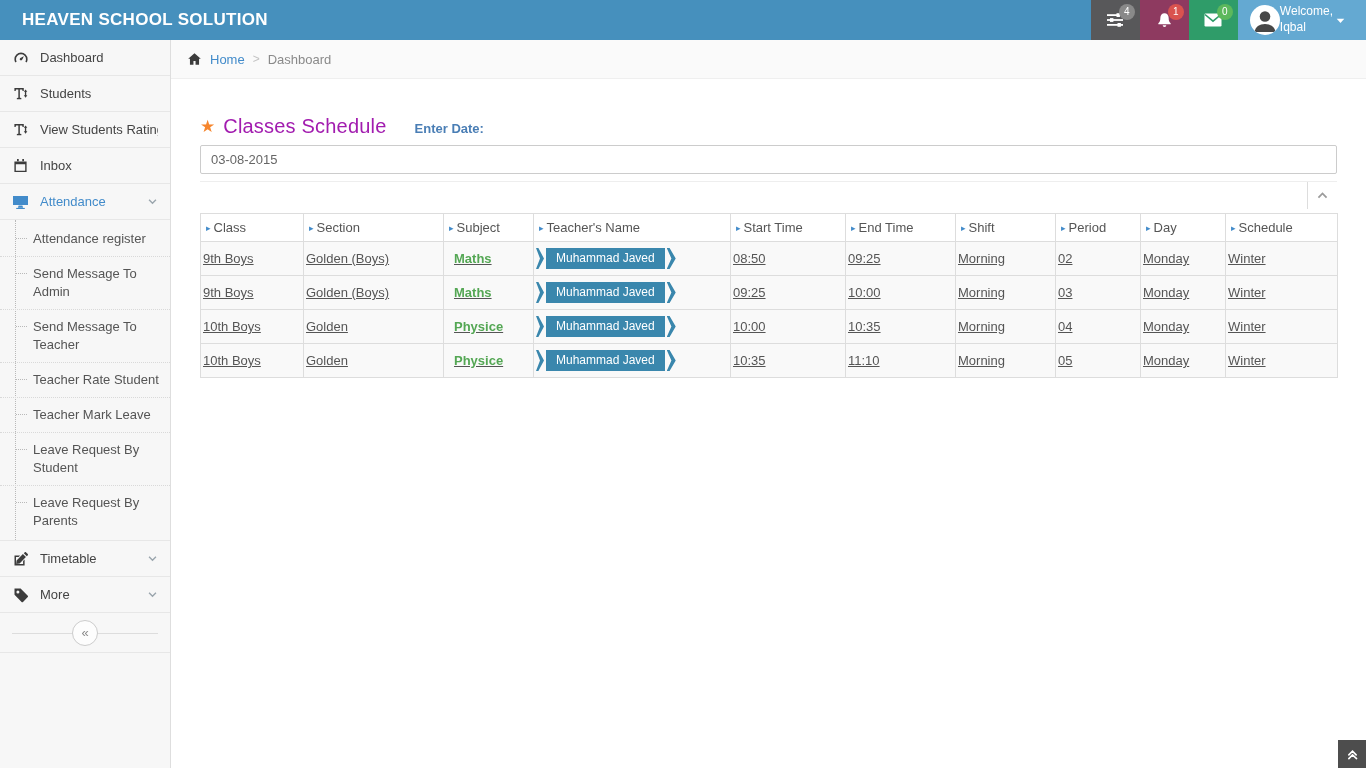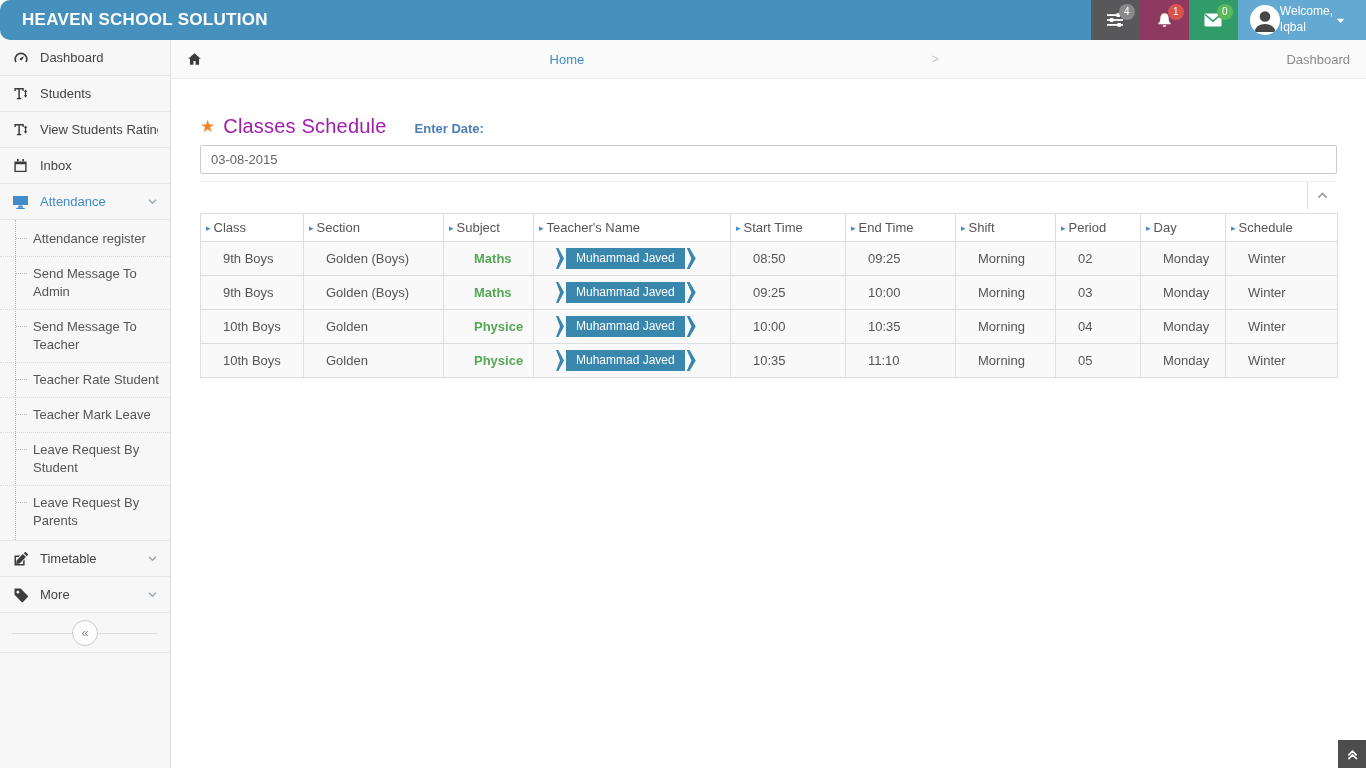--- a/index.html
+++ b/index.html
@@ -1,21 +1,21 @@
 <!DOCTYPE html>
 <html><head>
 <meta charset="utf-8">
 <style>
   * { box-sizing: border-box; }
   html,body { margin:0; padding:0; width:1366px; height:768px; overflow:hidden;
     font-family:"Liberation Sans","DejaVu Sans",sans-serif; font-size:13px; color:#555; background:#fff; }
   [data-interactable="true"] { cursor:pointer; }
 
   
-  .topbar { height:40px; background:#4690bd; display:flex; justify-content:space-between; align-items:stretch;border-radius:10px; }
+  .topbar { height:40px; background:#4690bd; display:flex; justify-content:space-between; align-items:stretch; }
   .brand { color:#fff; font-size:17px; font-weight:600; line-height:40px; padding-left:22px; letter-spacing:.3px; white-space:nowrap; }
   .topbar-right { display:flex; align-items:stretch; }
   .topbar-boxes { display:flex; }
   .top-box { width:49px; position:relative; display:flex; align-items:center; justify-content:center; color:#fff; }
   .top-box .badge { position:absolute; top:4px; right:5px; min-width:16px; height:16px; padding:0 2px;
     border-radius:50%; color:#fff; font-size:10px; line-height:16px; text-align:center; }
   .user-box { background:#64a9d2; display:flex; align-items:center; gap:0; padding:0 20px 0 12px; color:#fff; }
   .avatar { width:30px; height:30px; border-radius:50%; background:#fff; overflow:hidden; display:flex; align-items:flex-start; justify-content:center; }
   .welcome { font-size:12px; line-height:1.3; }
   .icon { display:inline-flex; align-items:center; justify-content:center; }
@@ -36,41 +36,41 @@
   .sub-item + .sub-item { border-top:1px dotted #d9d9d9; }
   .sub-item::before { content:''; position:absolute; left:16px; top:16px; width:11px; border-top:1px dotted #b9b9b9; }
   .collapse-bar { position:relative; height:40px; display:flex; align-items:center; justify-content:center; border-bottom:1px solid #e7e7e7; }
   .collapse-bar::before { content:''; position:absolute; left:12px; right:12px; top:50%; border-top:1px solid #ddd; }
   .collapse-btn { position:relative; z-index:1; width:26px; height:26px; border-radius:50%; border:1px solid #ccc;
     background:#fdfdfd; color:#8a8a8a; font-size:13px; line-height:24px; text-align:center; }
 
   
   .content { flex:1; background:#fff; overflow:hidden; }
   .breadcrumb-bar { height:39px; background:#fafafa; border-bottom:1px solid #efefef;
-    display:flex; align-items:center; gap:8px; padding:0 16px;justify-content:space-between; }
+    display:flex; align-items:center; gap:8px; padding:0 16px; }
   .bc-home-icon { color:#3c3c3c; }
   .bc-home { color:#428bca; text-decoration:none; }
   .bc-sep { color:#c3c3c3; font-size:12px; }
   .bc-cur { color:#8a8a8a; }
 
   .main { padding:0 29px; }
   .section-header { margin-top:34px; display:flex; align-items:center; gap:8px; height:26px; }
   .star { color:#f6862e; font-size:17px; line-height:1; }
   .section-title { font-size:20px; font-weight:400; color:#a21caf; letter-spacing:.2px; }
   .enter-date { color:#4a7eb5; font-weight:700; font-size:13px; margin-left:20px; padding-top:4px; }
   .date-input { display:block; width:100%; height:29px; margin-top:6px; border:1px solid #ccc; border-radius:2px;
     padding:0 10px; font-size:13px; color:#666; font-family:inherit; outline:none; background:#fff; }
 
   .panel-strip { margin-top:7px; height:28px; border-top:1px solid #eee; display:flex; justify-content:flex-end; }
   .panel-collapse { width:30px; border-left:1px solid #ddd; display:flex; align-items:center; justify-content:center; color:#9b9b9b; }
 
   table { border-collapse:collapse; table-layout:fixed; width:1137px; margin-top:4px; }
   th, td { border:1px solid #ddd; text-align:left; font-size:13px; overflow:hidden; white-space:nowrap; }
   th { height:28px; padding:0 5px; font-weight:400; color:#555; background:#fff; }
-  td { height:34px; padding:0 22px; color:#555; background:#f9f9f9; }
+  td { height:34px; padding:0 2px; color:#555; background:#f9f9f9;text-decoration:underline; }
   .sort-caret { color:#428bca; font-size:9px; margin-right:3px; vertical-align:1px; }
   .subject { color:#54a754; font-weight:600;margin-left:8px; }
 
   .teacher-badge { display:inline-flex; align-items:center; vertical-align:middle; }
   .tb-arrow { height:21px; background:#3a87ad; flex:none; }
   .tb-left  { width:8px;  margin-right:2px; clip-path:polygon(0 0,30% 0,100% 50%,30% 100%,0 100%,50% 50%); }
   .tb-right { width:9px;  margin-left:2px;  clip-path:polygon(0 0,32% 0,100% 50%,32% 100%,0 100%,52% 50%); }
   .tb-main { background:#3a87ad; color:#fff; font-size:12px; line-height:15px; padding:3px 10px; }
 
   .scroll-top { position:fixed; right:0; bottom:0; width:28px; height:28px; background:#4d4d4d;

